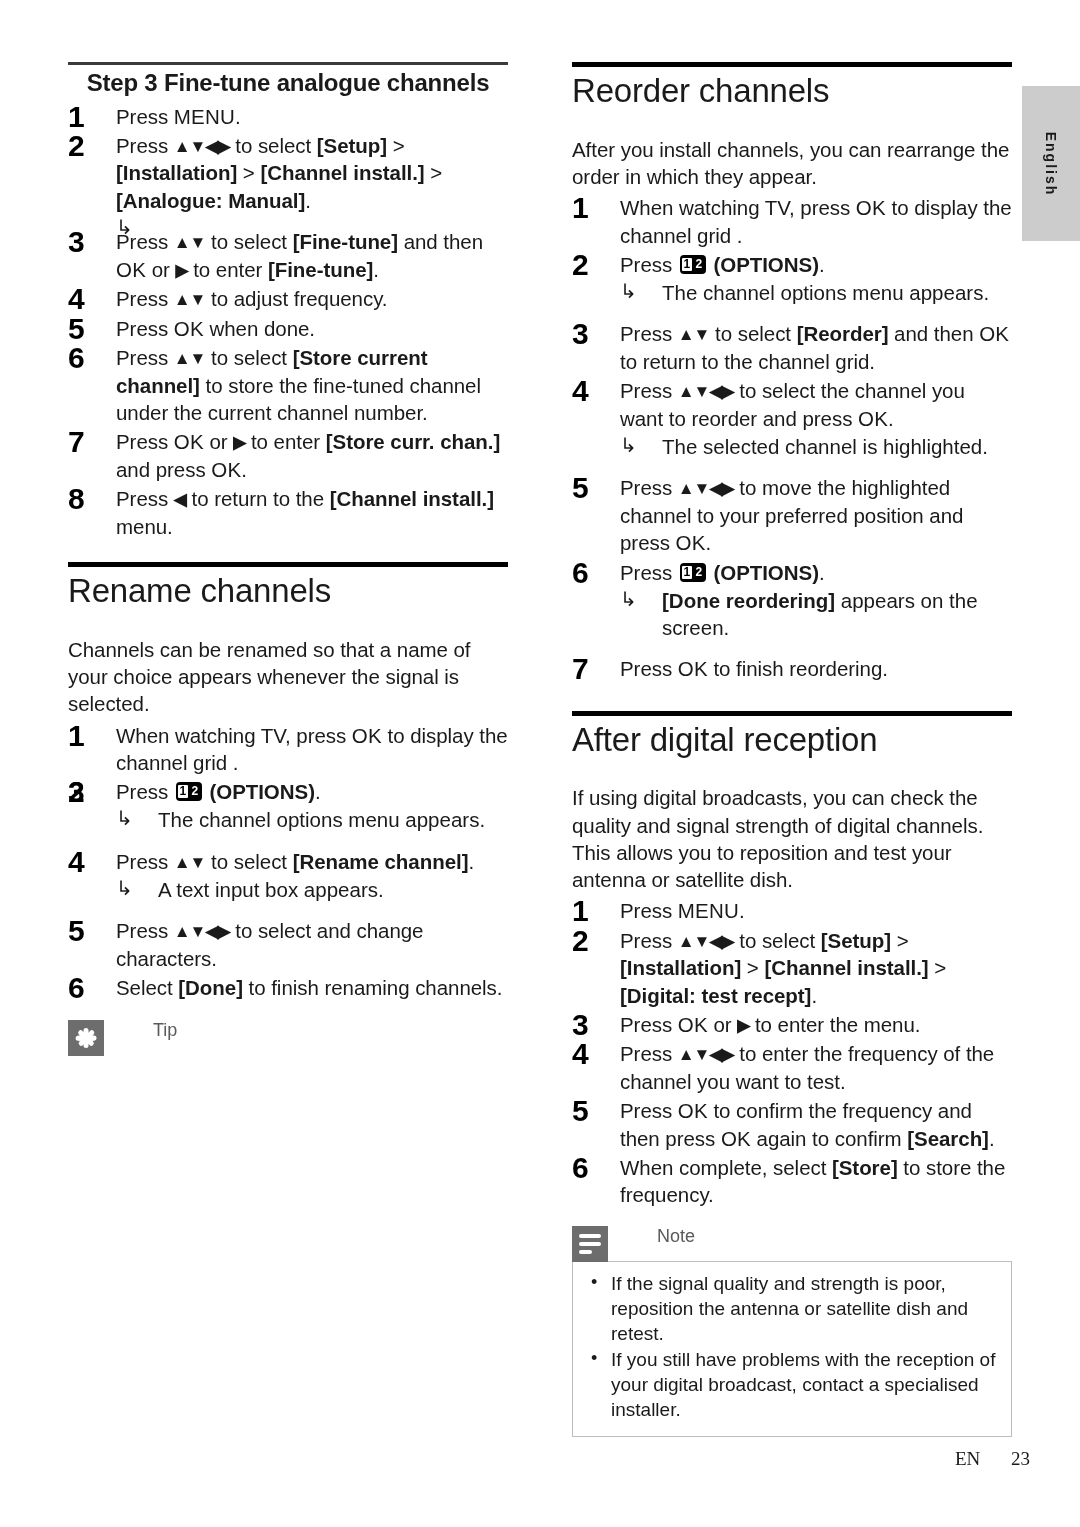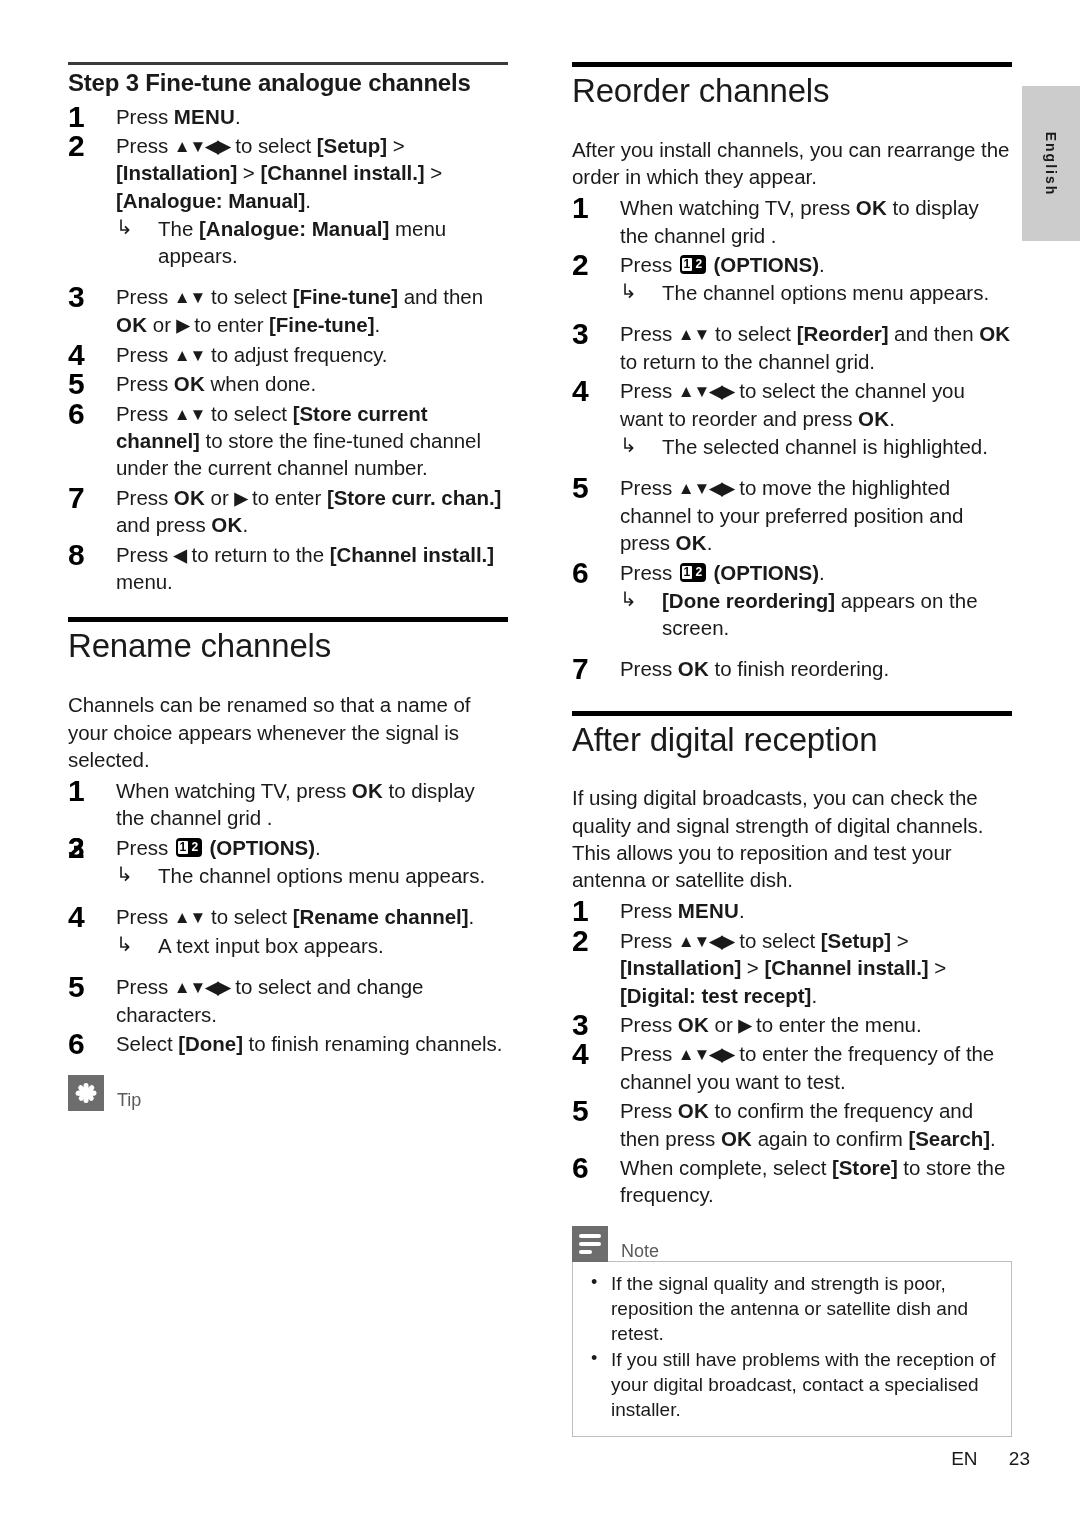--- a/index.html
+++ b/index.html
@@ -70,20 +70,21 @@
     margin: 0 0 26px 0;
     letter-spacing: -0.2px;
     line-height: 1.12;
   }
   h2.sub-title {
     font-size: 24px;
     font-weight: bold;
     margin: 0 0 6px 0;
     letter-spacing: -0.2px;
     line-height: 1.15;
+    text-align: center;
   }
 
   
   p.intro {
     font-size: 20.5px;
     line-height: 1.33;
     margin: 0 0 4px 0;
     letter-spacing: -0.05px;
   }
 
@@ -129,21 +130,21 @@
   .result .arrow {
     position: absolute;
     left: 0;
     top: -1px;
     font-size: 20px;
     line-height: 1.33;
   }
 
   
   b, .b { font-weight: bold; }
-  .key  { font-weight: bold; letter-spacing: 0.2px; text-align: center; }
+  .key  { font-weight: normal; letter-spacing: 0.2px; text-align: center; }
   .nav  { font-size: 17px; letter-spacing: -1px; position: relative; top: -1px; }
 
   
   .opt-icon {
     display: inline-block;
     vertical-align: -2px;
     width: 26px;
     height: 19px;
     border-radius: 4px;
     background: #000;
@@ -168,22 +169,23 @@
   .opt-icon i.two {
     right: 2px; top: 3px;
     width: 10px; height: 13px;
     color: #fff;
   }
 
   
   .callout { margin-top: 18px; }
   .callout-head {
     display: flex;
-    align-items: flex-end;
+    align-items: flex-start;
     height: 36px;
+    gap: 36px;
   }
   .callout-badge {
     width: 36px;
     height: 36px;
     background: #6d6d6d;
     position: relative;
     flex: 0 0 auto;
   }
   .callout-label {
     font-size: 18px;
@@ -259,20 +261,21 @@
   
   .footer {
     position: absolute;
     left: 16px;
     right: 0;
     top: 1448px;
     text-align: right;
     padding-right: 50px;
     font-size: 19px;
     color: #1a1a1a;
+    font-family: Liberation Serif, serif;
   }
   .footer .pg { margin-left: 26px; }
 </style>
 </head>
 <body>
 
 <div class="page">
 
   <div class="lang-tab">
     <span class="lang-text">English</span>
@@ -284,21 +287,21 @@
       <div class="rule-thin"></div>
       <h2 class="sub-title">Step 3 Fine-tune analogue channels</h2>
       <ol class="steps">
           <li>
             <span class="num">1</span>
             <span class="txt">Press <b class="key">MENU</b>.</span>
           </li>
           <li class="gap-bot">
             <span class="num">2</span>
             <span class="txt">Press <b class="nav">▲▼◀▶</b> to select <b>[Setup]</b> &gt; <b>[Installation]</b> &gt; <b>[Channel install.]</b> &gt; <b>[Analogue: Manual]</b>.</span>
-            <span class="result"><span class="arrow">↳</span><span>The <b>[Analogue: Manual]</b> menu appears.</span></span>
+            <span class="result"><span class="arrow">↳</span></span>
           </li>
           <li>
             <span class="num">3</span>
             <span class="txt">Press <b class="nav">▲▼</b> to select <b>[Fine-tune]</b> and then <b class="key">OK</b> or <b class="nav">▶</b> to enter <b>[Fine-tune]</b>.</span>
           </li>
           <li>
             <span class="num">4</span>
             <span class="txt">Press <b class="nav">▲▼</b> to adjust frequency.</span>
           </li>
           <li>

